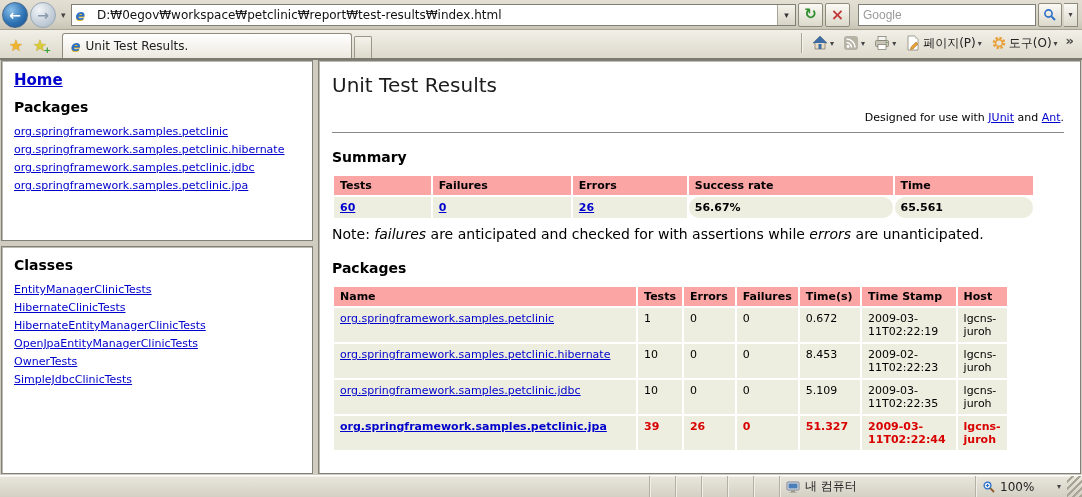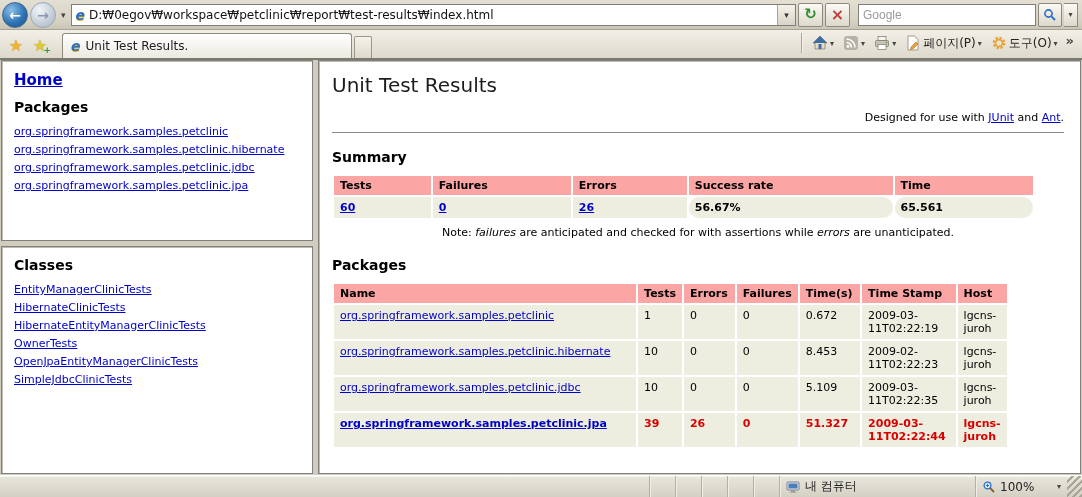--- a/index.html
+++ b/index.html
@@ -19,21 +19,21 @@
     font-size:14px; font-weight:bold; color:#fff; flex:0 0 auto; cursor:default; }
   .back { background:radial-gradient(circle at 35% 30%, #8cc0ea, #2f74b5 55%, #174f88); border:1px solid #48688c; }
   .fwd  { background:radial-gradient(circle at 35% 30%, #f2f5f8, #c2cdd8 60%, #a8b6c4); border:1px solid #9aa8b6; color:#8a9aac; }
   .drop { font-size:9px; color:#444; padding:0 3px; }
   .addressbar {
     flex:1 1 auto; height:22px; background:#fff; border:1px solid #7f7f78;
     display:flex; align-items:center; padding:0 0 0 4px; gap:4px; min-width:0;
   }
   .favicon-e { font-style:italic; font-weight:bold; font-size:14px; color:#2a6fc9; line-height:1; flex:0 0 auto;
     text-shadow:0 1px 0 #d9b018; }
-  .addr-input { flex:1 1 auto; border:none; outline:none; font-family:"DejaVu Sans", sans-serif; font-size:12px; color:#111; min-width:0; background:transparent; }
+  .addr-input { flex:1 1 auto; border:none; outline:none; font-family:"DejaVu Sans", sans-serif; font-size:12px; color:#111; min-width:0; background:transparent;margin-left:8px; }
   .addr-drop { width:18px; height:20px; background:linear-gradient(#f4f2ea,#d8d4c7); border-left:1px solid #a8a496;
     display:flex; align-items:center; justify-content:center; font-size:9px; color:#333; }
   .chromebtn { width:25px; height:24px; border:1px solid #8e8a7e; border-radius:2px;
     background:linear-gradient(#faf9f4,#dcd8cb); display:flex; align-items:center; justify-content:center; flex:0 0 auto; }
   .refresh-glyph { color:#2f8f2f; font-size:15px; font-weight:bold; line-height:1; }
   .stop-glyph { color:#c23b3b; font-size:16px; font-weight:bold; line-height:1; }
   .searchbox { width:178px; height:22px; background:#fff; border:1px solid #7f7f78; display:flex; align-items:center; flex:0 0 auto; }
   .search-input { flex:1; border:none; outline:none; font-size:12px; padding:0 4px; color:#333; min-width:0; background:transparent; }
   .search-input::placeholder { color:#9a9a9a; opacity:1; }
   .searchbtn { width:24px; height:24px; border:1px solid #8e8a7e; border-radius:2px;
@@ -83,21 +83,21 @@
   table.report { border-spacing:2px; border-collapse:separate; margin-bottom:6px; }
   table.report th { background:#fca5a5; color:#000; font-size:11px; font-weight:bold; text-align:left; padding:3px 6px; }
   table.report td { background:#eeeee0; font-size:11px; color:#000; padding:4px 6px; vertical-align:top; }
   table.summary { width:96%; }
   table.summary td { font-weight:bold; }
   table.pkg { width:92.5%; margin-bottom:0; }
   a.cell-link { color:#0000cc; text-decoration:underline; }
   .error-val { color:#d90000;border-radius:10px; }
   tr.error-row td { color:#d90000; font-weight:bold; }
   tr.error-row a.cell-link { font-weight:bold; }
-  .note-line { font-size:11px; color:#000; margin:2px 0 18px 0;text-align:center; }
+  .note-line { font-size:14px; color:#000; margin:2px 0 18px 0; }
   .note-line i { font-style:italic; }
 
   
   .statusbar { height:22px; background:linear-gradient(#e9e6dc,#d4d0c4); border-top:1px solid #fff;
     box-shadow:inset 0 1px 0 #f6f4ee; display:flex; align-items:stretch; font-size:12px; color:#222; }
   .sb-fill { flex:1; }
   .sb-cell { border-left:1px solid #b4b0a4; box-shadow:inset 1px 0 0 #f0eee6; }
   .sb-small { width:26px; }
   .sb-zone { width:196px; display:flex; align-items:center; gap:5px; padding:6px 6px; }
   .sb-zoom { width:92px; display:flex; align-items:center; gap:4px; padding:0 6px; }
@@ -216,22 +216,22 @@
         <a class="side-link" href="#">org.springframework.samples.petclinic.jdbc</a>
         <a class="side-link" href="#">org.springframework.samples.petclinic.jpa</a>
       </div>
     </div>
     <div class="frame frame-classes">
       <div class="sideframe-inner">
         <div class="side-heading">Classes</div>
         <a class="side-link" href="#">EntityManagerClinicTests</a>
         <a class="side-link" href="#">HibernateClinicTests</a>
         <a class="side-link" href="#">HibernateEntityManagerClinicTests</a>
+        <a class="side-link" href="#">OpenJpaEntityManagerClinicTests</a>
         <a class="side-link" href="#">OwnerTests</a>
-        <a class="side-link" href="#">OpenJpaEntityManagerClinicTests</a>
         <a class="side-link" href="#">SimpleJdbcClinicTests</a>
       </div>
     </div>
   </div>
 
   <div class="frame frame-main">
     <div class="main-inner">
       <h1 class="report-title">Unit Test Results</h1>
       <div class="tagline"><span>Designed for use with </span><a href="#">JUnit</a><span> and </span><a href="#">Ant</a><span>.</span></div>
       <hr class="rule">

